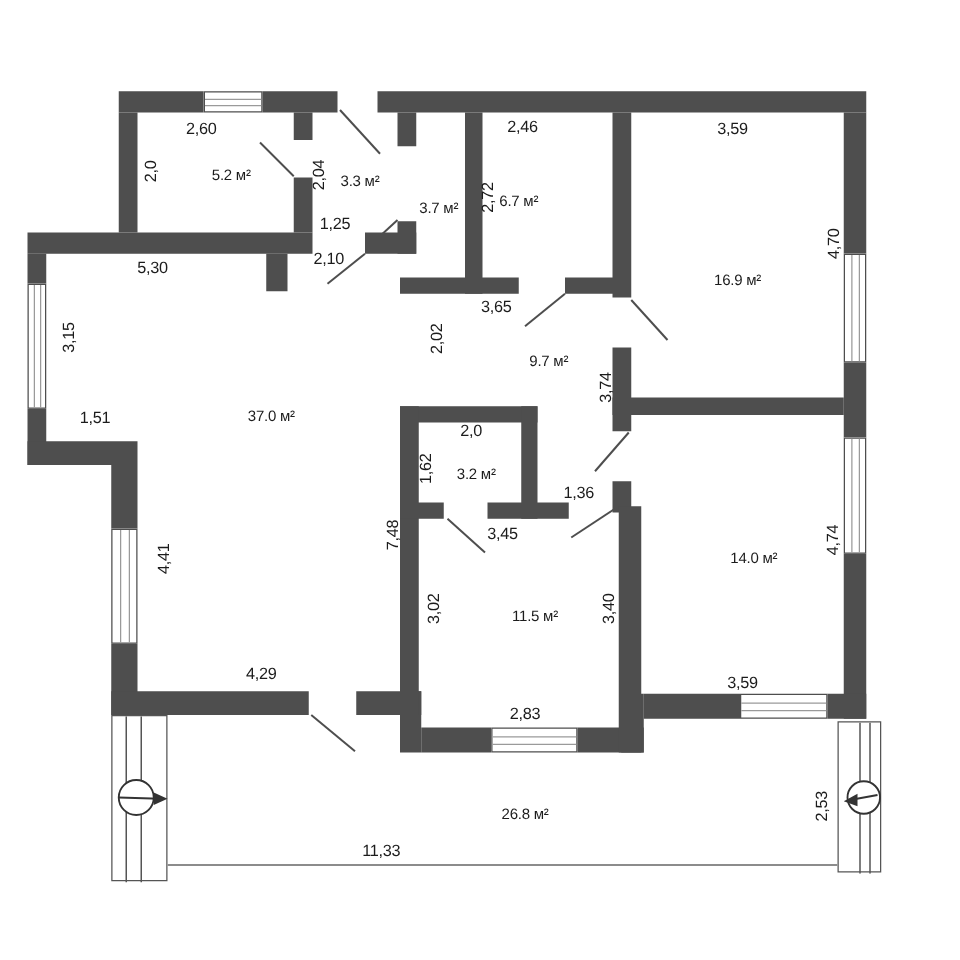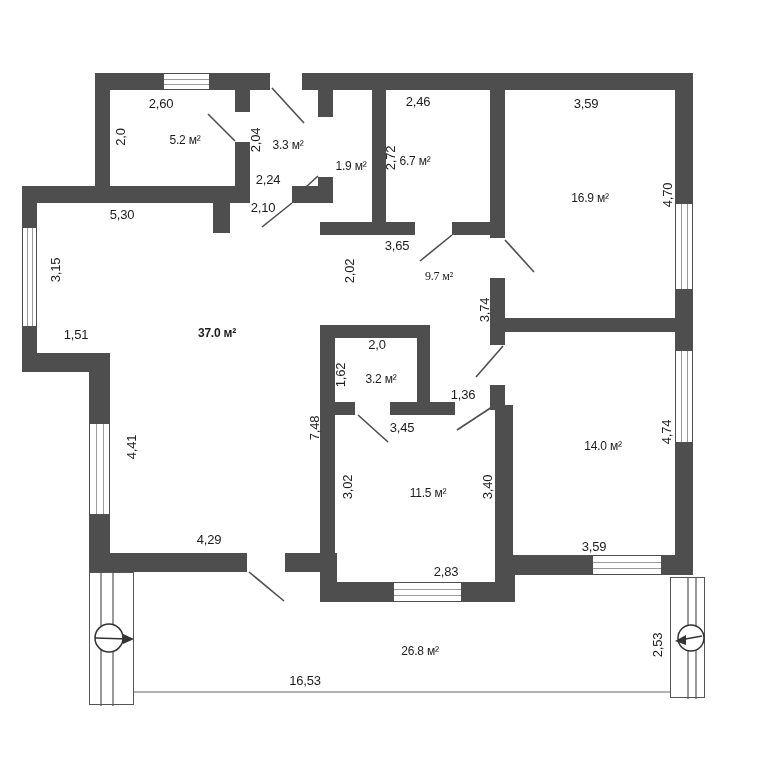--- a/index.html
+++ b/index.html
@@ -132,33 +132,33 @@
       <line x1="25" y1="0" x2="25" y2="121" stroke="#555" stroke-width="1.2"></line>
       <circle cx="20" cy="60" r="13" stroke="#333" stroke-width="1.5" fill="#fff"></circle>
       <line x1="31" y1="58" x2="9" y2="62" stroke="#333" stroke-width="1.5"></line>
       <path d="M4 63 L15 57 L15 67 Z" fill="#333"></path>
     </svg>
   </div>
 
   <div id="labels">
       <span class="lbl area" style="left: 185px; top: 140px;">5.2 м²</span>
       <span class="lbl area" style="left: 288px; top: 145px;">3.3 м²</span>
-      <span class="lbl area" style="left: 351px; top: 166px;">1.9 м²</span>
+      <span class="lbl area" style="left: 351px; top: 166px;">3.7 м²</span>
       <span class="lbl area" style="left: 415px; top: 161px;">6.7 м²</span>
-      <span class="lbl area" style="left: 590px; top: 198px;">16.9 м²</span>
-      <span class="lbl area" style="left: 439px; top: 276px; font-family: Liberation Serif, serif;">9.7 м²</span>
-      <span class="lbl area" style="left: 217px; top: 333px; font-weight: bold;">37.0 м²</span>
+      <span class="lbl area" style="left: 590px; top: 224px;">16.9 м²</span>
+      <span class="lbl area" style="left: 439px; top: 289px;">9.7 м²</span>
+      <span class="lbl area" style="left: 217px; top: 333px;">37.0 м²</span>
       <span class="lbl area" style="left: 381px; top: 379px;">3.2 м²</span>
       <span class="lbl area" style="left: 428px; top: 493px;">11.5 м²</span>
       <span class="lbl area" style="left: 603px; top: 446px;">14.0 м²</span>
       <span class="lbl area" style="left: 420px; top: 651px;">26.8 м²</span>
       <span class="lbl dim" style="left: 161px; top: 103px;">2,60</span>
       <span class="lbl dim v" style="left: 120px; top: 137px;">2,0</span>
       <span class="lbl dim v" style="left: 255px; top: 140px;">2,04</span>
-      <span class="lbl dim" style="left: 268px; top: 179px;">2,24</span>
+      <span class="lbl dim" style="left: 268px; top: 179px;">1,25</span>
       <span class="lbl dim" style="left: 263px; top: 207px;">2,10</span>
       <span class="lbl dim" style="left: 122px; top: 214px;">5,30</span>
       <span class="lbl dim" style="left: 418px; top: 101px;">2,46</span>
       <span class="lbl dim v" style="left: 390px; top: 158px;">2,72</span>
       <span class="lbl dim" style="left: 586px; top: 103px;">3,59</span>
       <span class="lbl dim v" style="left: 667px; top: 195px;">4,70</span>
       <span class="lbl dim" style="left: 397px; top: 245px;">3,65</span>
       <span class="lbl dim v" style="left: 349px; top: 271px;">2,02</span>
       <span class="lbl dim v" style="left: 484px; top: 310px;">3,74</span>
       <span class="lbl dim v" style="left: 55px; top: 270px;">3,15</span>
@@ -167,17 +167,17 @@
       <span class="lbl dim v" style="left: 340px; top: 375px;">1,62</span>
       <span class="lbl dim" style="left: 463px; top: 394px;">1,36</span>
       <span class="lbl dim" style="left: 402px; top: 427px;">3,45</span>
       <span class="lbl dim v" style="left: 314px; top: 428px;">7,48</span>
       <span class="lbl dim v" style="left: 131px; top: 447px;">4,41</span>
       <span class="lbl dim v" style="left: 347px; top: 487px;">3,02</span>
       <span class="lbl dim v" style="left: 487px; top: 487px;">3,40</span>
       <span class="lbl dim v" style="left: 666px; top: 432px;">4,74</span>
       <span class="lbl dim" style="left: 209px; top: 539px;">4,29</span>
       <span class="lbl dim" style="left: 594px; top: 546px;">3,59</span>
-      <span class="lbl dim" style="left: 420px; top: 571px; margin-left: 26px;">2,83</span>
-      <span class="lbl dim" style="left: 305px; top: 680px;">16,53</span>
+      <span class="lbl dim" style="left: 420px; top: 571px;">2,83</span>
+      <span class="lbl dim" style="left: 305px; top: 680px;">11,33</span>
       <span class="lbl dim v" style="left: 657px; top: 645px;">2,53</span>
     </div>
 </div>
 
 </body></html>

